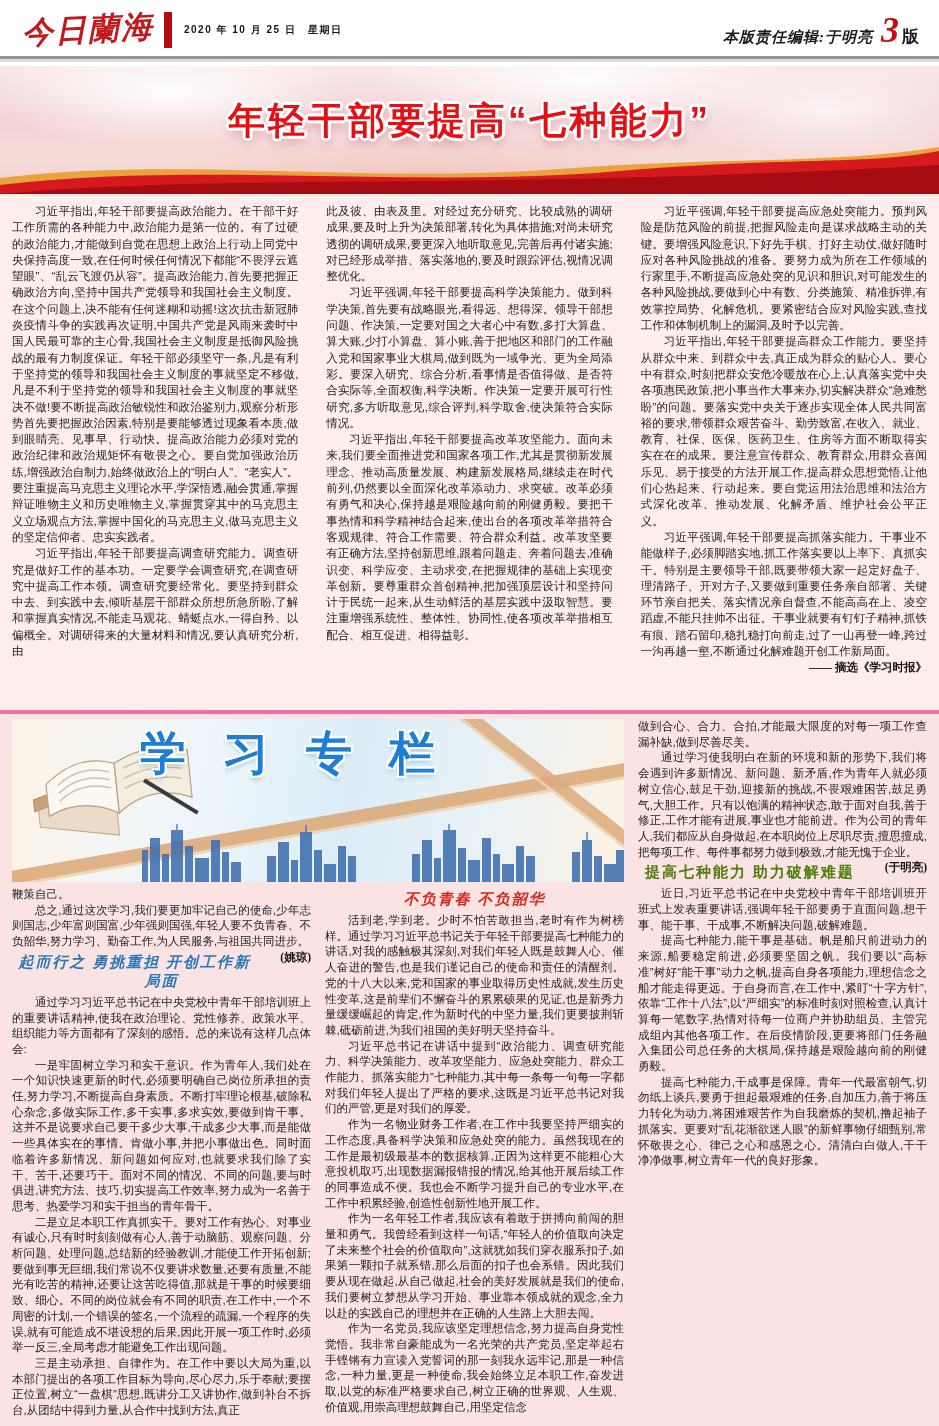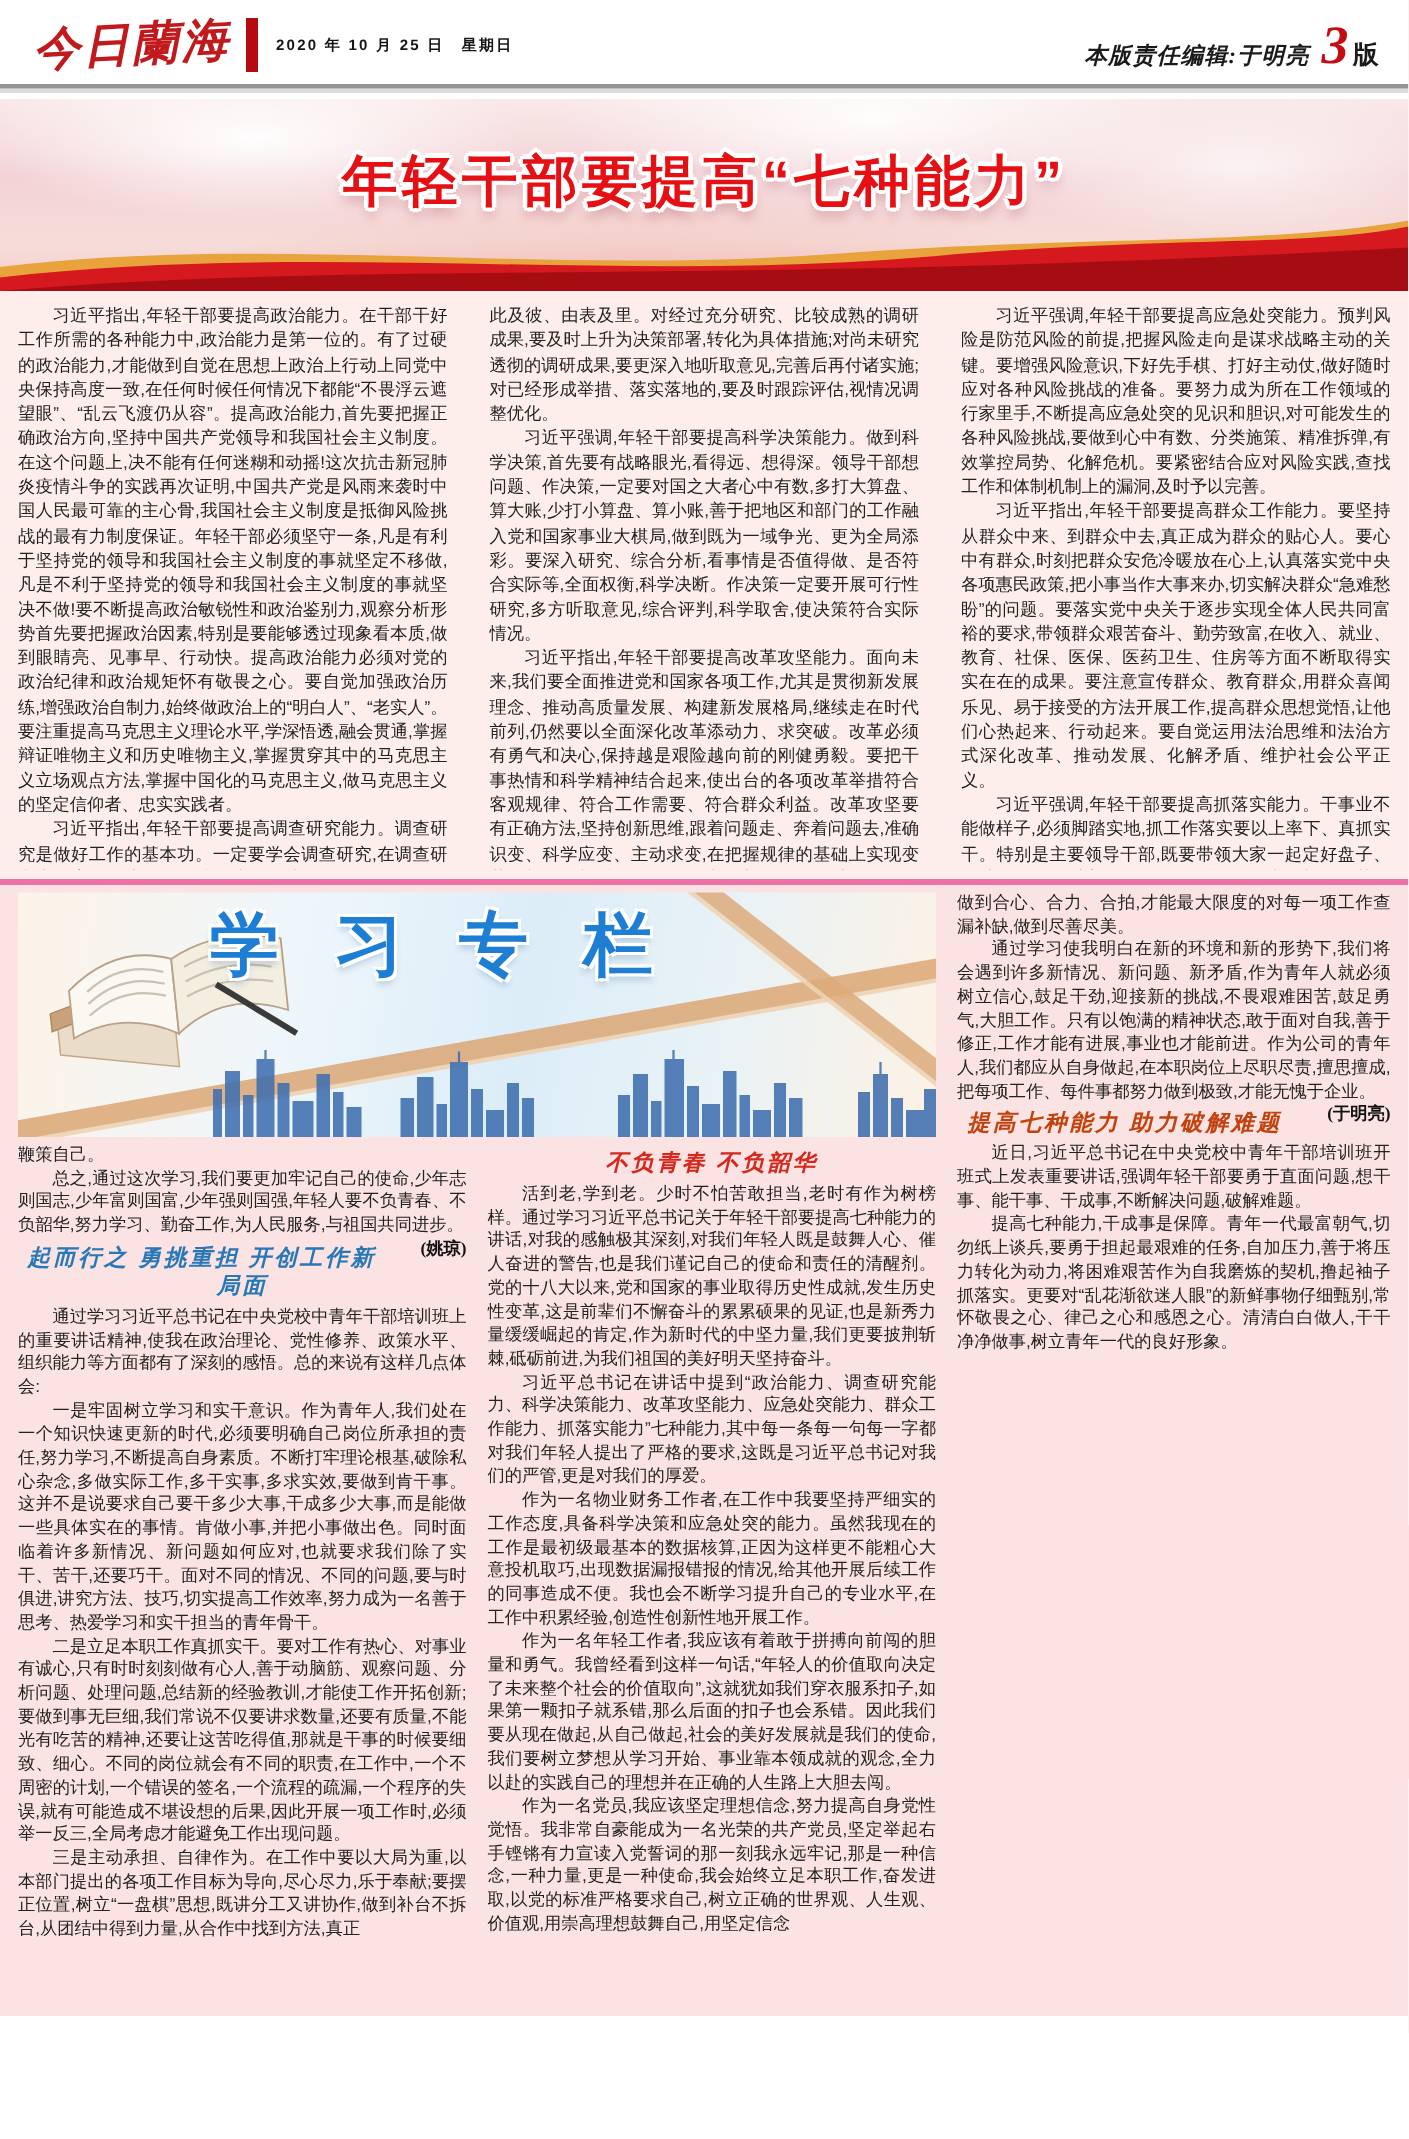--- a/index.html
+++ b/index.html
@@ -35,40 +35,40 @@
                  -3px 0 0 #fff, 3px 0 0 #fff, 0 -3px 0 #fff, 0 3px 0 #fff, 0 6px 8px rgba(150,30,50,.35); }
   .banner .ribbon { position:absolute; left:0; bottom:0; display:block; }
 
   
   .para { font-size:11.5px; line-height:16.3px; text-align:justify; color:#222;
           text-indent:2em; }
   .para.cont { text-indent:0; }
   .sig { float:right; font-weight:bold; font-family:"Liberation Serif", serif; color:#111; }
 
   
-  .top-section { background:#fdeeec; height:392px; display:flex; gap:28px;
+  .top-section { background:#fdeeec; height:516px; display:flex; gap:28px;
                  padding:9px 12px 6px 12px; overflow:hidden; }
   .top-section .col { flex:1; overflow:hidden; }
 
   .pink-divider { height:4px; background:#ef6fa7; }
 
   
   .bottom-section { background:#fae3e2; height:754px; display:flex; gap:14px;
                     padding:5px 12px 8px 12px; overflow:hidden; }
   .bottom-left { width:612px; flex:none; display:flex; flex-direction:column; }
   .bottom-cols { display:flex; gap:14px; flex:1; overflow:hidden; margin-top:5px; }
   .bottom-cols .col { flex:1; overflow:hidden; }
   .col3 { flex:1; overflow:hidden; }
   .bottom-section .para { line-height:15.7px; }
 
   .sec-title { text-align:center; font-family:"Liberation Serif", serif; font-weight:bold;
                font-size:15px; letter-spacing:2px; margin:3px 0 4px 0; }
   .sec-title.red { color:#d5281e; font-style:italic; }
   .sec-title.blue { color:#2878b8; font-style:italic; }
-  .sec-title.magenta { color:#c2410c; font-style:italic; }
+  .sec-title.magenta { color:#4d7c0f; }
 
   
   .study-banner { height:163px; position:relative; overflow:hidden; flex:none;
      background:linear-gradient(100deg,#fdf3e7 0%, #eef6fb 30%, #dcedf8 55%, #e8f2f6 75%, #fdf2e4 100%); }
   .diag-ribbon { position:absolute; background:#ddab7c; }
   .diag-ribbon.a { width:760px; height:13px; left:-40px; top:92px; transform:rotate(-10deg);
                    box-shadow:0 3px 0 #eed3b4; opacity:.9; }
   .diag-ribbon.b { width:420px; height:12px; right:-110px; top:34px; transform:rotate(38deg);
                    box-shadow:0 3px 0 #eed3b4; opacity:.85; }
   .study-title { position:absolute; top:4px; left:128px; font-size:46px; font-weight:900;
@@ -204,17 +204,18 @@
           <p class="para">作为一名党员,我应该坚定理想信念,努力提高自身党性觉悟。我非常自豪能成为一名光荣的共产党员,坚定举起右手铿锵有力宣读入党誓词的那一刻我永远牢记,那是一种信念,一种力量,更是一种使命,我会始终立足本职工作,奋发进取,以党的标准严格要求自己,树立正确的世界观、人生观、价值观,用崇高理想鼓舞自己,用坚定信念</p>
         </div>
       </div>
     </div>
 
     <div class="col3">
       <p class="para cont">做到合心、合力、合拍,才能最大限度的对每一项工作查漏补缺,做到尽善尽美。</p>
       <p class="para"><span>通过学习使我明白在新的环境和新的形势下,我们将会遇到许多新情况、新问题、新矛盾,作为青年人就必须树立信心,鼓足干劲,迎接新的挑战,不畏艰难困苦,鼓足勇气,大胆工作。只有以饱满的精神状态,敢于面对自我,善于修正,工作才能有进展,事业也才能前进。作为公司的青年人,我们都应从自身做起,在本职岗位上尽职尽责,擅思擅成,把每项工作、每件事都努力做到极致,才能无愧于企业。</span><span class="sig">(于明亮)</span></p>
       <h3 class="sec-title magenta">提高七种能力  助力破解难题</h3>
       <p class="para">近日,习近平总书记在中央党校中青年干部培训班开班式上发表重要讲话,强调年轻干部要勇于直面问题,想干事、能干事、干成事,不断解决问题,破解难题。</p>
+      <p class="para">提高七种能力,能干事是基础。帆是船只前进动力的来源,船要稳定前进,必须要坚固之帆。我们要以“高标准”树好“能干事”动力之帆,提高自身各项能力,理想信念之船才能走得更远。于自身而言,在工作中,紧盯“十字方针”,依靠“工作十八法”,以“严细实”的标准时刻对照检查,认真计算每一笔数字,热情对待每一位商户并协助组员、主管完成组内其他各项工作。在后疫情阶段,更要将部门任务融入集团公司总任务的大棋局,保持越是艰险越向前的刚健勇毅。</p>
       <p class="para">提高七种能力,干成事是保障。青年一代最富朝气,切勿纸上谈兵,要勇于担起最艰难的任务,自加压力,善于将压力转化为动力,将困难艰苦作为自我磨炼的契机,撸起袖子抓落实。更要对“乱花渐欲迷人眼”的新鲜事物仔细甄别,常怀敬畏之心、律己之心和感恩之心。清清白白做人,干干净净做事,树立青年一代的良好形象。</p>
     </div>
 
   </section>
 </div>
 
 </body></html>

